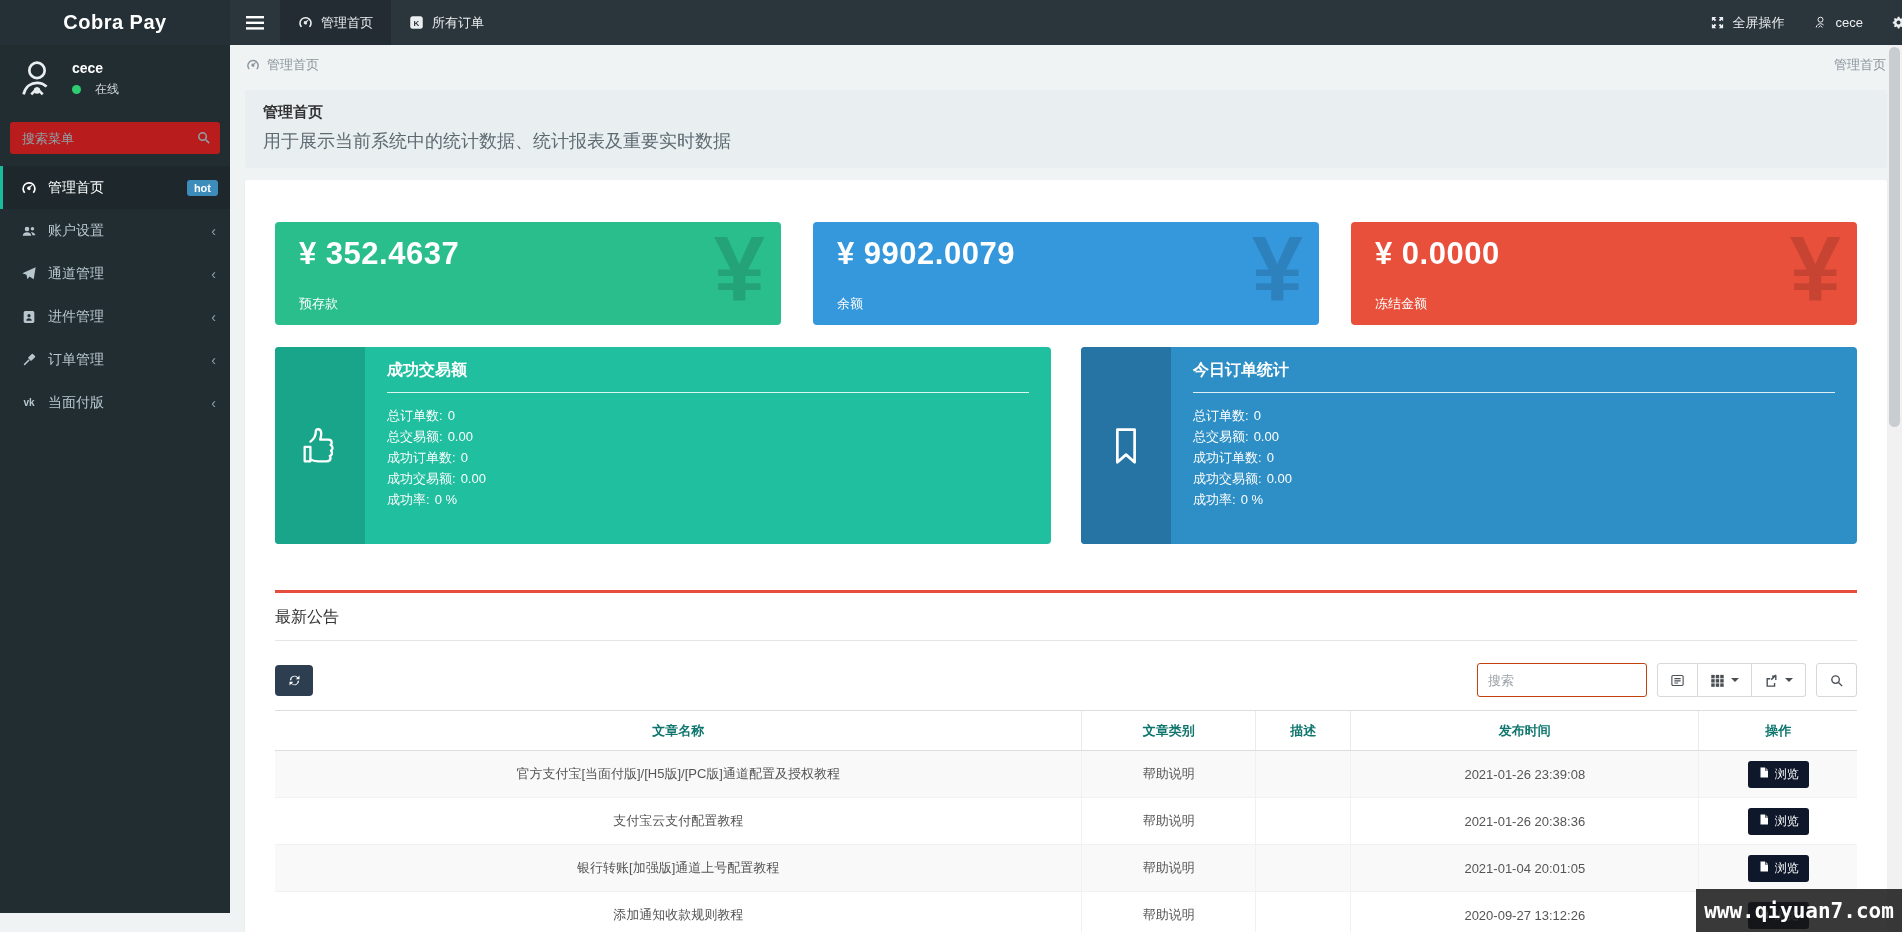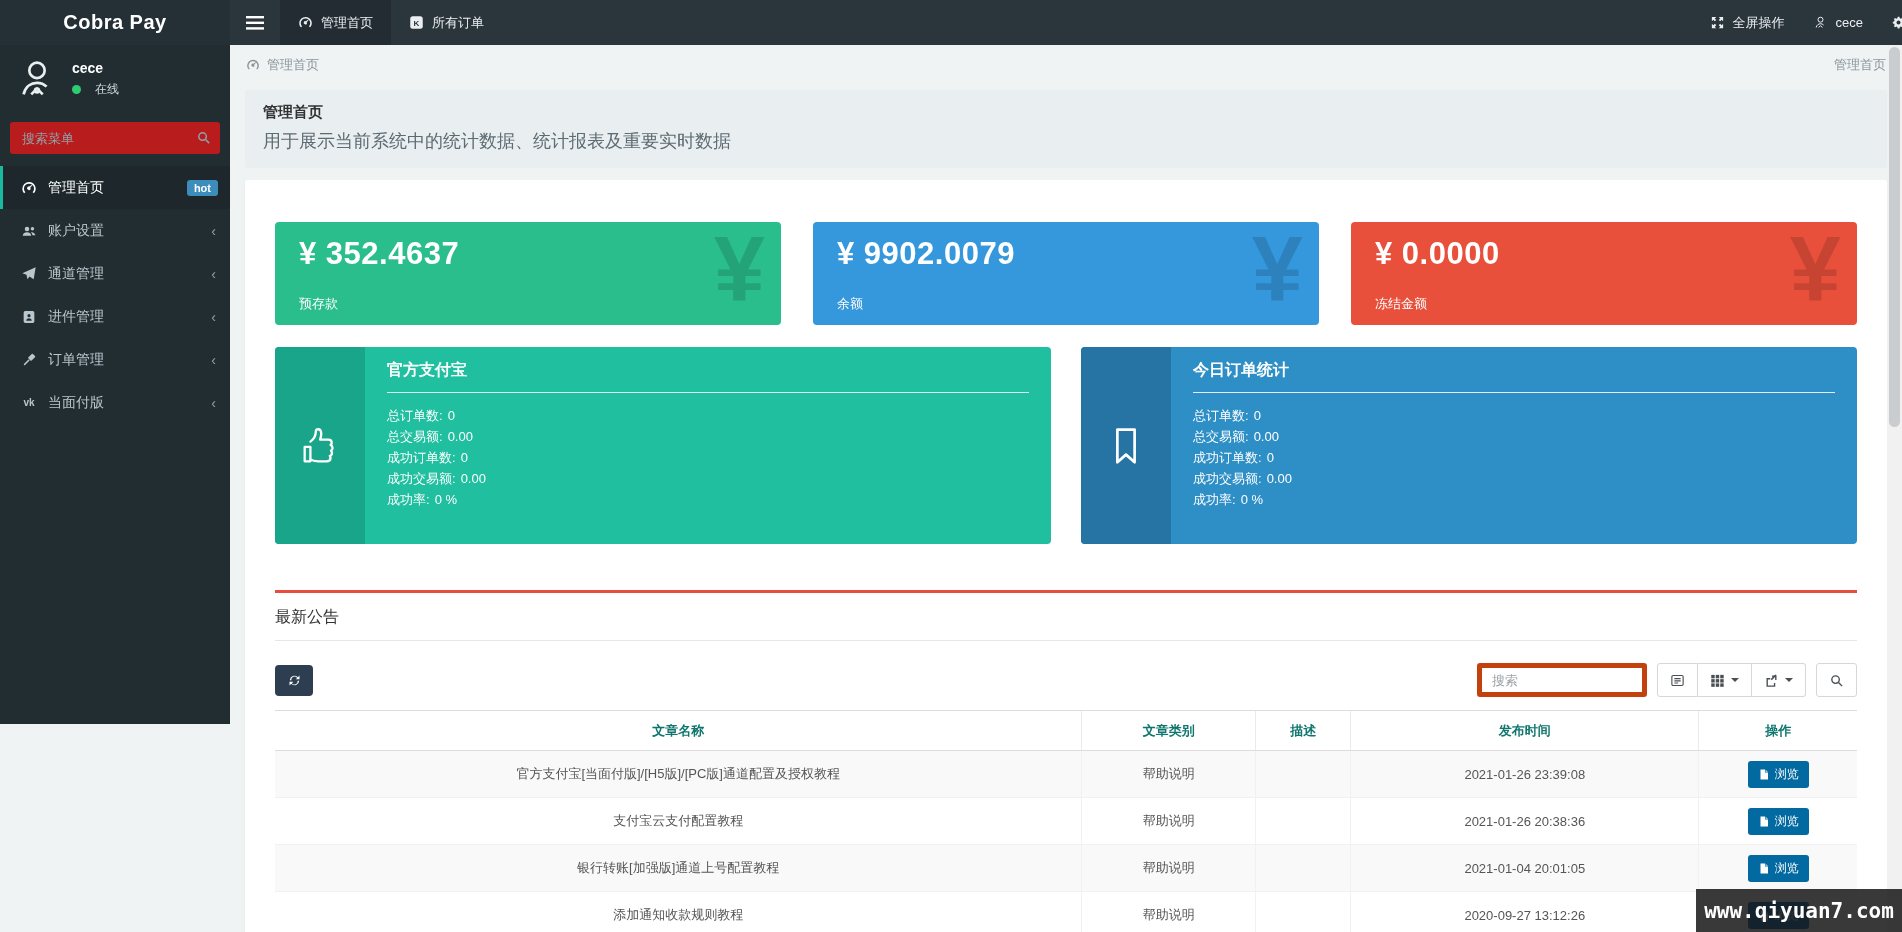--- a/index.html
+++ b/index.html
@@ -1,20 +1,20 @@
 <!DOCTYPE html>
 <html><head>
 <meta charset="utf-8">
 <title>Cobra Pay</title>
 <style>
   * { margin:0; padding:0; box-sizing:border-box; }
   html,body { width:1902px; height:932px; overflow:hidden; font-family:"Liberation Sans", sans-serif; background:#f0f3f4; }
 
   
-  .sidebar { position:absolute; left:0; top:0; width:230px; height:724px; background:#222d32; z-index:5; }
+  .sidebar { position:absolute; left:0; top:0; width:230px; height:913px; background:#222d32; z-index:5; }
   .logo { height:45px; background:#252f36; color:#fff; font-size:20px; font-weight:bold; display:flex; align-items:center; justify-content:center; letter-spacing:.5px; }
   .user-panel { display:flex; align-items:center; gap:12px; padding:11px 14px 12px; }
   .avatar-icon { width:46px; height:46px; color:#e9eef0; }
   .user-meta .uname { color:#fff; font-size:14px; font-weight:bold; }
   .user-meta .ustatus { color:#d7dde0; font-size:12px; margin-top:5px; display:flex; align-items:center; gap:14px; }
   .dot { width:9px; height:9px; border-radius:50%; background:#2ecc71; display:inline-block; }
   .side-search { position:relative; margin:8px 10px 12px; }
   .side-search input { width:100%; height:32px; background:#b91c1c; border:none; border-radius:3px; color:#cfd9dd; font-size:13px; padding:0 30px 0 12px; outline:none; }
   .side-search input::placeholder { color:#8fa3ab; }
   .side-search .mag { position:absolute; right:9px; top:8px; width:15px; height:15px; color:#8fa3ab; }
@@ -71,38 +71,38 @@
   .op-stats .sv { margin-left:5px; }
 
   
   .red-divider { margin-top:46px; border-top:3px solid #e74c3c; }
   .ann-title { margin-top:14px; font-size:16px; color:#333; }
   .ann-hr { margin-top:12px; border-top:1px solid #e6e6e6; }
   .toolbar { margin-top:22px; display:flex; align-items:center; }
   .btn-refresh { width:38px; height:31px; background:#2c3e50; border:none; border-radius:4px; color:#fff; display:flex; align-items:center; justify-content:center; cursor:pointer; }
   .btn-refresh svg { width:15px; height:15px; }
   .toolbar-right { margin-left:auto; display:flex; align-items:center; }
-  .tb-search { width:170px; height:34px; border:5px solid #c2410c; border-radius:3px; font-size:13px; padding:0 10px; color:#555; outline:none; margin-right:10px; }
+  .tb-search { width:170px; height:34px; border:1px solid #c2410c; border-radius:3px; font-size:13px; padding:0 10px; color:#555; outline:none; margin-right:10px; }
   .tb-search::placeholder { color:#9aa0a5; }
   .btn-group { display:flex; }
   .tbtn { height:34px; background:#fff; border:1px solid #d5d8da; color:#4a4f54; display:flex; align-items:center; justify-content:center; gap:6px; padding:0 12px; cursor:pointer; }
   .btn-group .tbtn + .tbtn { border-left:none; }
   .btn-group .tbtn:first-child { border-radius:3px 0 0 3px; }
   .btn-group .tbtn:last-child { border-radius:0 3px 3px 0; }
   .tbtn svg { width:15px; height:15px; }
   .caret { width:0; height:0; border-left:4px solid transparent; border-right:4px solid transparent; border-top:4px solid #4a4f54; }
   .btn-find { margin-left:10px; border-radius:3px !important; border:1px solid #d5d8da; }
 
   
   table.ann { width:100%; margin-top:13px; border-collapse:collapse; font-size:13px; }
   table.ann th { height:40px; font-weight:bold; color:#0f766e; text-align:center; border-top:1px solid #ddd; border-bottom:1px solid #ddd; border-left:1px solid #e8eaec; }
   table.ann td { height:47px; color:#555; text-align:center; border-bottom:1px solid #f0f1f2; border-left:1px solid #f0f1f2; }
   table.ann th:first-child, table.ann td:first-child { border-left:none; }
   table.ann tbody tr:nth-child(odd) { background:#f9f9f9; }
-  .btn-view { background:#0369a1; color:#fff; border:none; border-radius:3px; font-size:12px; padding:5px 10px; display:inline-flex; align-items:center; gap:5px; cursor:pointer; }
+  .btn-view { background:#0f172a; color:#fff; border:none; border-radius:3px; font-size:12px; padding:5px 10px; display:inline-flex; align-items:flex-start; gap:5px; cursor:pointer; }
   .btn-view svg { width:12px; height:13px; }
 
   
   .scrollbar { position:absolute; right:0; top:45px; bottom:0; width:15px; background:#f1f1f1; z-index:6; }
   .scroll-thumb { position:absolute; top:2px; left:2px; width:11px; height:380px; background:#c9cdd0; border-radius:6px; }
   .watermark { position:absolute; right:0; bottom:0; width:206px; height:43px; background:rgba(22,22,24,.85); color:#fff; display:flex; align-items:center; justify-content:center; font-family:"DejaVu Sans Mono", monospace; font-weight:bold; font-size:21px; z-index:10; }
 </style>
 </head>
 <body>
 
@@ -273,21 +273,21 @@
 
     <div class="panel-row">
       <div class="order-panel op-green">
         <div class="icon-strip">
           <svg viewBox="0 0 48 48" fill="none" stroke="#fff" stroke-width="2.4" stroke-linejoin="round" stroke-linecap="round">
               <path d="M8 25h6v15H8z"></path>
               <path d="M14 38c2 1.4 4.4 2 8 2h9c2.4 0 4-1.4 4-3.4 0-.8-.3-1.6-.8-2.2 1.4-.5 2.3-1.7 2.3-3.1 0-1-.4-1.9-1-2.5 1-.6 1.6-1.6 1.6-2.8 0-1.4-.9-2.5-2.1-3 .8-.6 1.2-1.5 1.2-2.5 0-1.8-1.5-3.1-3.5-3.1h-8.6c.8-2.3 1.2-4.3 1.2-6.1 0-2.9-1.5-4.8-3.3-4.8-1.6 0-2.4 1-2.4 2.6 0 4.4-2.9 8.3-5.6 10.3"></path>
             </svg>
         </div>
         <div class="op-body">
-          <div class="op-title">官方支付宝</div>
+          <div class="op-title">成功交易额</div>
           <div class="op-stats">
             <div><span>总订单数:</span><span class="sv">0</span></div>
             <div><span>总交易额:</span><span class="sv">0.00</span></div>
             <div><span>成功订单数:</span><span class="sv">0</span></div>
             <div><span>成功交易额:</span><span class="sv">0.00</span></div>
             <div><span>成功率:</span><span class="sv">0 %</span></div>
           </div>
         </div>
       </div>
       <div class="order-panel op-blue">

